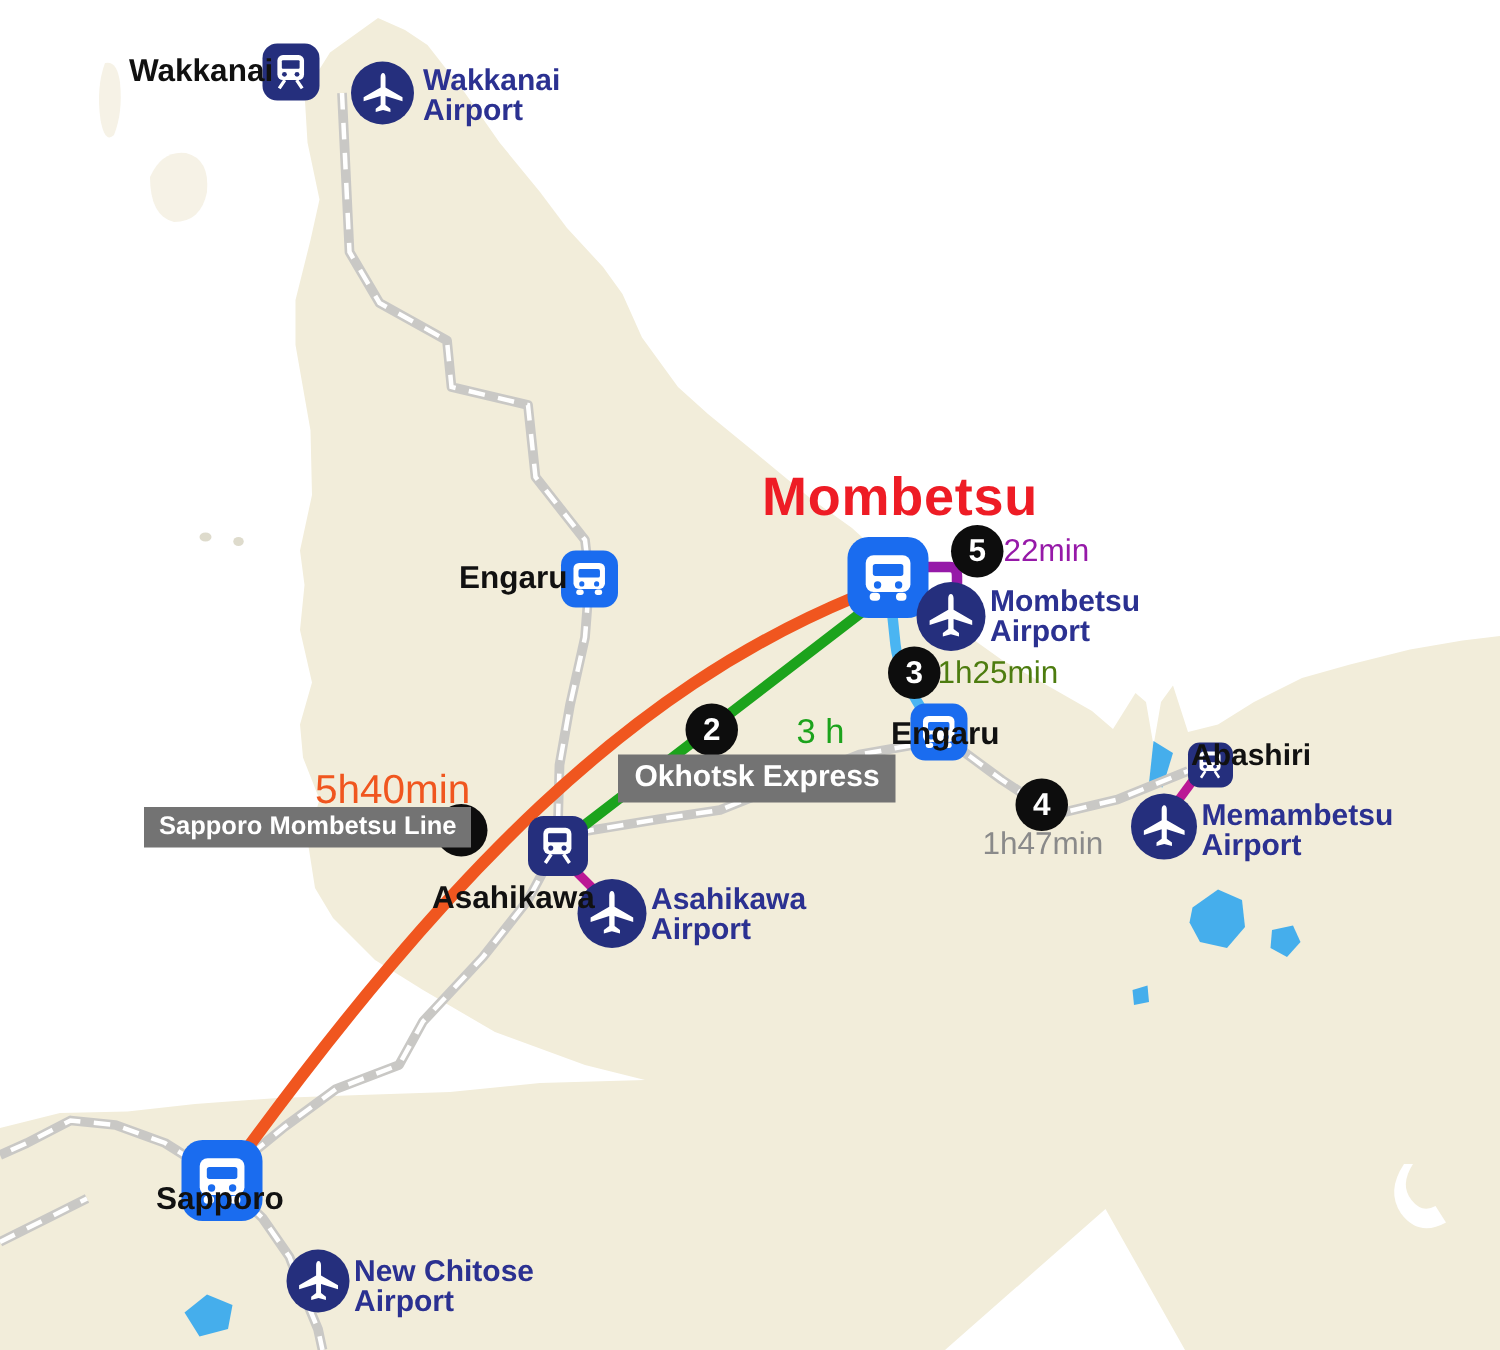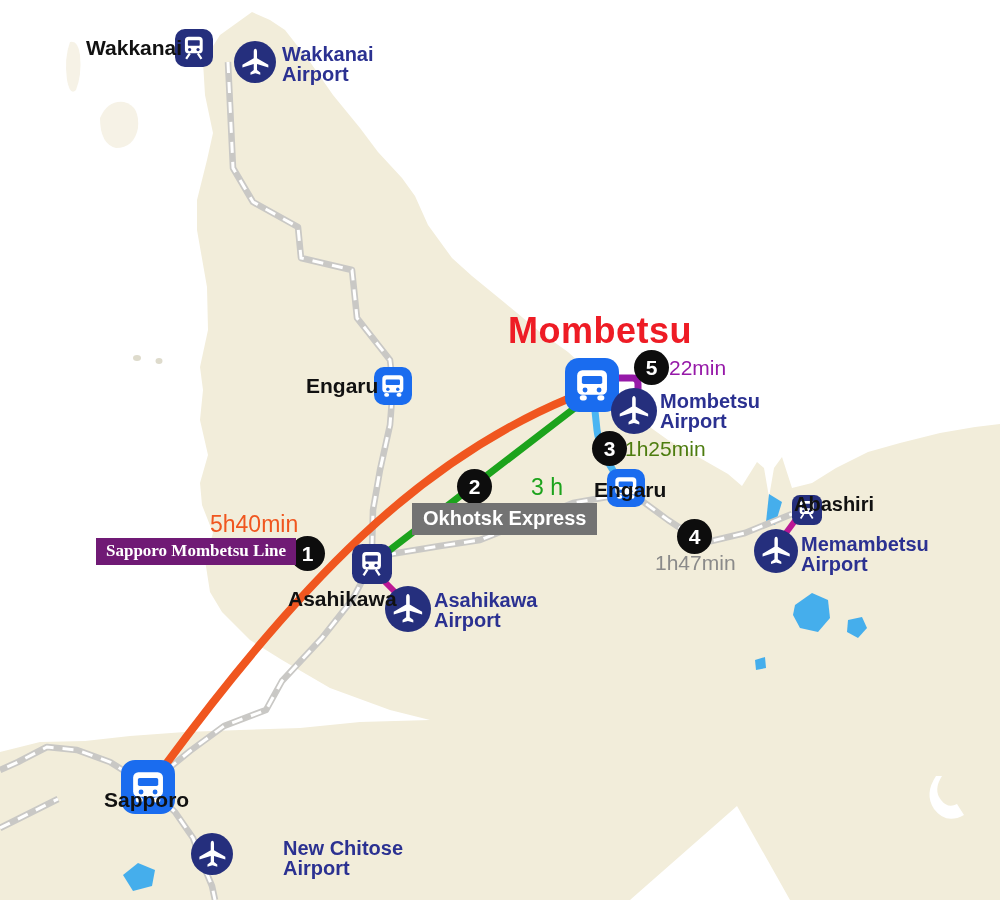--- a/index.html
+++ b/index.html
@@ -13,27 +13,27 @@
   .train-box{background:#252F7D;border-radius:26%;}
   .air-circle{background:#252F7D;border-radius:50%;}
   .marker svg{width:78%;height:78%;display:block;}
   .city{position:absolute;color:#111;font-weight:bold;font-size:21px;white-space:nowrap;}
   .air-label{position:absolute;color:#2B3191;font-weight:bold;font-size:20px;line-height:20px;white-space:nowrap;}
   .badge{
     position:absolute;width:35px;height:35px;border-radius:50%;background:#0D0D0D;
     color:#fff;font-weight:bold;font-size:21px;display:flex;align-items:center;justify-content:center;
   }
   .dur{position:absolute;font-weight:normal;white-space:nowrap;}
-  .dur-orange{color:#F0561F;font-size:23px;}
+  .dur-orange{color:#F0561F;font-size:27px;}
   .dur-green{color:#1CA31C;font-size:23px;}
   .dur-blue{color:#4d7c0f;font-size:21px;}
   .dur-gray{color:#8A8A8A;font-size:21px;}
   .dur-purple{color:#9619A8;font-size:21px;}
   .line-tag{position:absolute;color:#fff;font-weight:bold;white-space:nowrap;}
-  .tag-orange{background:#701a75;font-size:17px;padding:3px 10px 4px;font-family:Liberation Serif, serif;}
+  .tag-orange{background:#737373;font-size:17px;padding:3px 10px 4px;}
   .tag-green{background:#737373;font-size:20px;padding:4px 11px 5px;}
   .title-red{position:absolute;color:#EE1C25;font-weight:bold;font-size:36px;white-space:nowrap;letter-spacing:.5px;}
 </style>
 </head>
 <body>
 
 <div id="map">
 
   <svg class="base" width="1000" height="900" viewBox="0 0 1000 900">
 
@@ -216,21 +216,21 @@
     <div>Airport</div>
   </div>
   <div class="air-label" style="left:801px;top:534px;">
     <div>Memambetsu</div>
     <div>Airport</div>
   </div>
   <div class="air-label" style="left:434px;top:590px;">
     <div>Asahikawa</div>
     <div>Airport</div>
   </div>
-  <div class="air-label" style="left:236px;top:838px;margin-left:47px;">
+  <div class="air-label" style="left:236px;top:838px;">
     <div>New Chitose</div>
     <div>Airport</div>
   </div>
 
   <div class="dur dur-orange" style="left:210px;top:511px;">5h40min</div>
   <div class="line-tag tag-orange" style="left:96px;top:538px;">Sapporo Mombetsu Line</div>
   <div class="dur dur-green" style="left:495px;top:474px;margin-left:36px;">3 h</div>
   <div class="line-tag tag-green" style="left:412px;top:503px;">Okhotsk Express</div>
   <div class="dur dur-blue" style="left:625px;top:437px;">1h25min</div>
   <div class="dur dur-gray" style="left:655px;top:551px;">1h47min</div>

